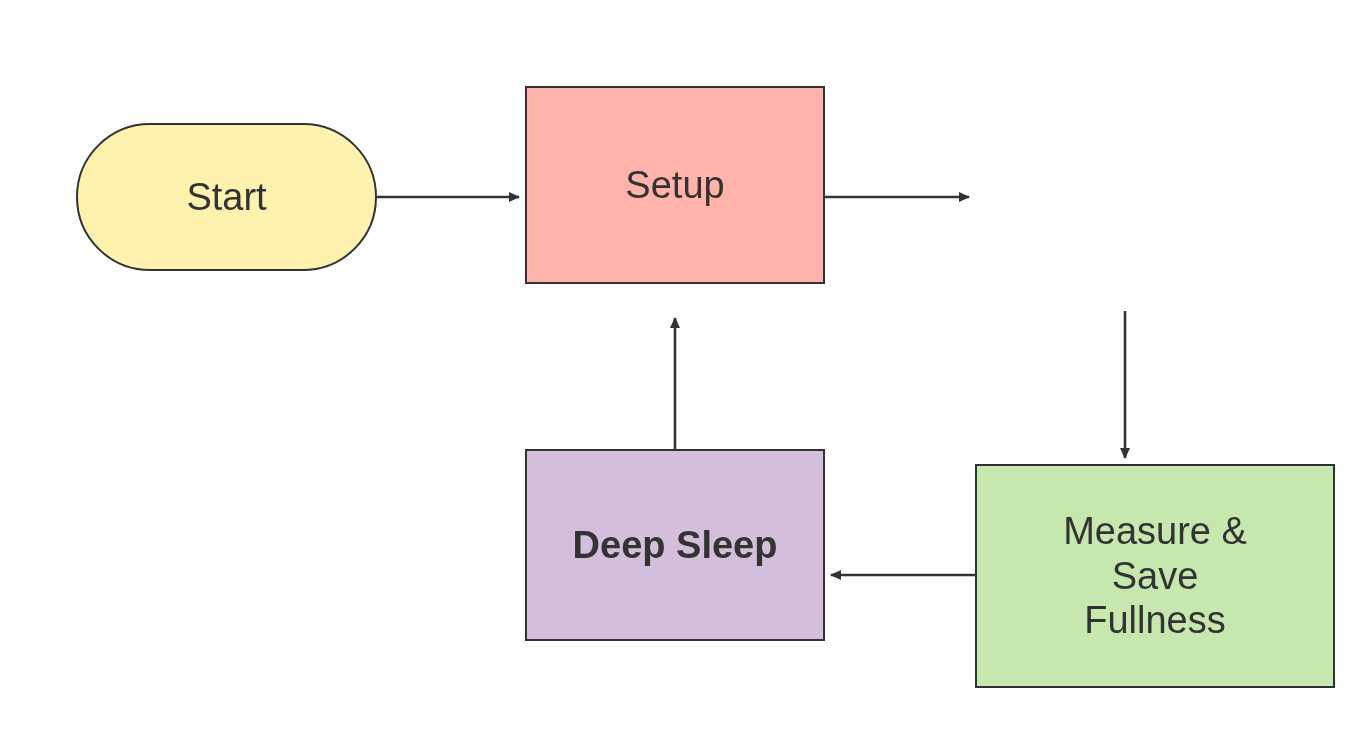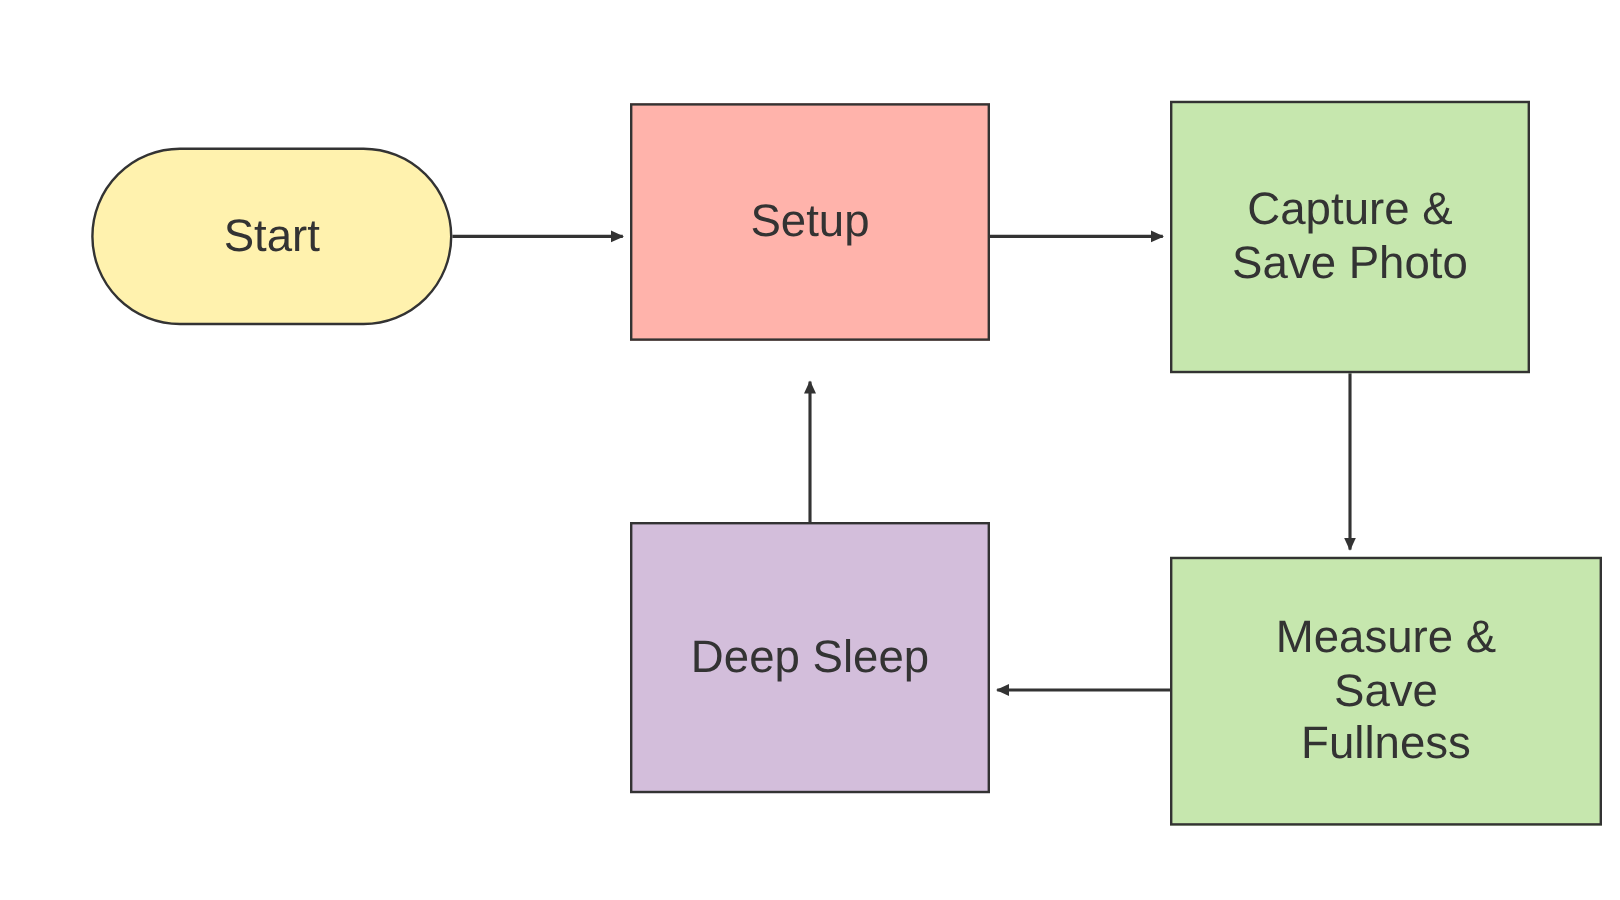--- a/index.html
+++ b/index.html
@@ -68,23 +68,24 @@
     height: 227px;
   }
   #node-measure {
     left: 975px;
     top: 451px;
     width: 360px;
     height: 224px;
   }
   #node-sleep {
     left: 525px;
-    top: 422px;
+    top: 436px;
     width: 300px;
-    height: 226px;
+    height: 192px;
+    font-weight: bold;
   }
 </style>
 </head>
 <body>
 
 <div id="flowchart-canvas">
 
   <svg id="edge-layer" viewBox="0 0 1350 750" width="1350" height="750" aria-hidden="true">
     <defs>
       <marker id="arrow-right" markerWidth="12" markerHeight="12" refX="10" refY="5" orient="auto" markerUnits="userSpaceOnUse">
@@ -123,24 +124,20 @@
   </svg>
 
   <div class="node stadium" id="node-start" style="background:#FFF2AE;">
     <span class="node-label">Start</span>
   </div>
 
   <div class="node" id="node-setup" style="background:#FFB3AB;">
     <span class="node-label">Setup</span>
   </div>
 
-  <div class="node" id="node-capture" style="background:#C6E7AE;">
-    <span class="node-label">Capture &amp;
-Save Photo</span>
-  </div>
 
   <div class="node" id="node-measure" style="background:#C6E7AE;">
     <span class="node-label">Measure &amp;
 Save
 Fullness</span>
   </div>
 
   <div class="node" id="node-sleep" style="background:#D3BEDB;">
     <span class="node-label">Deep Sleep</span>
   </div>

